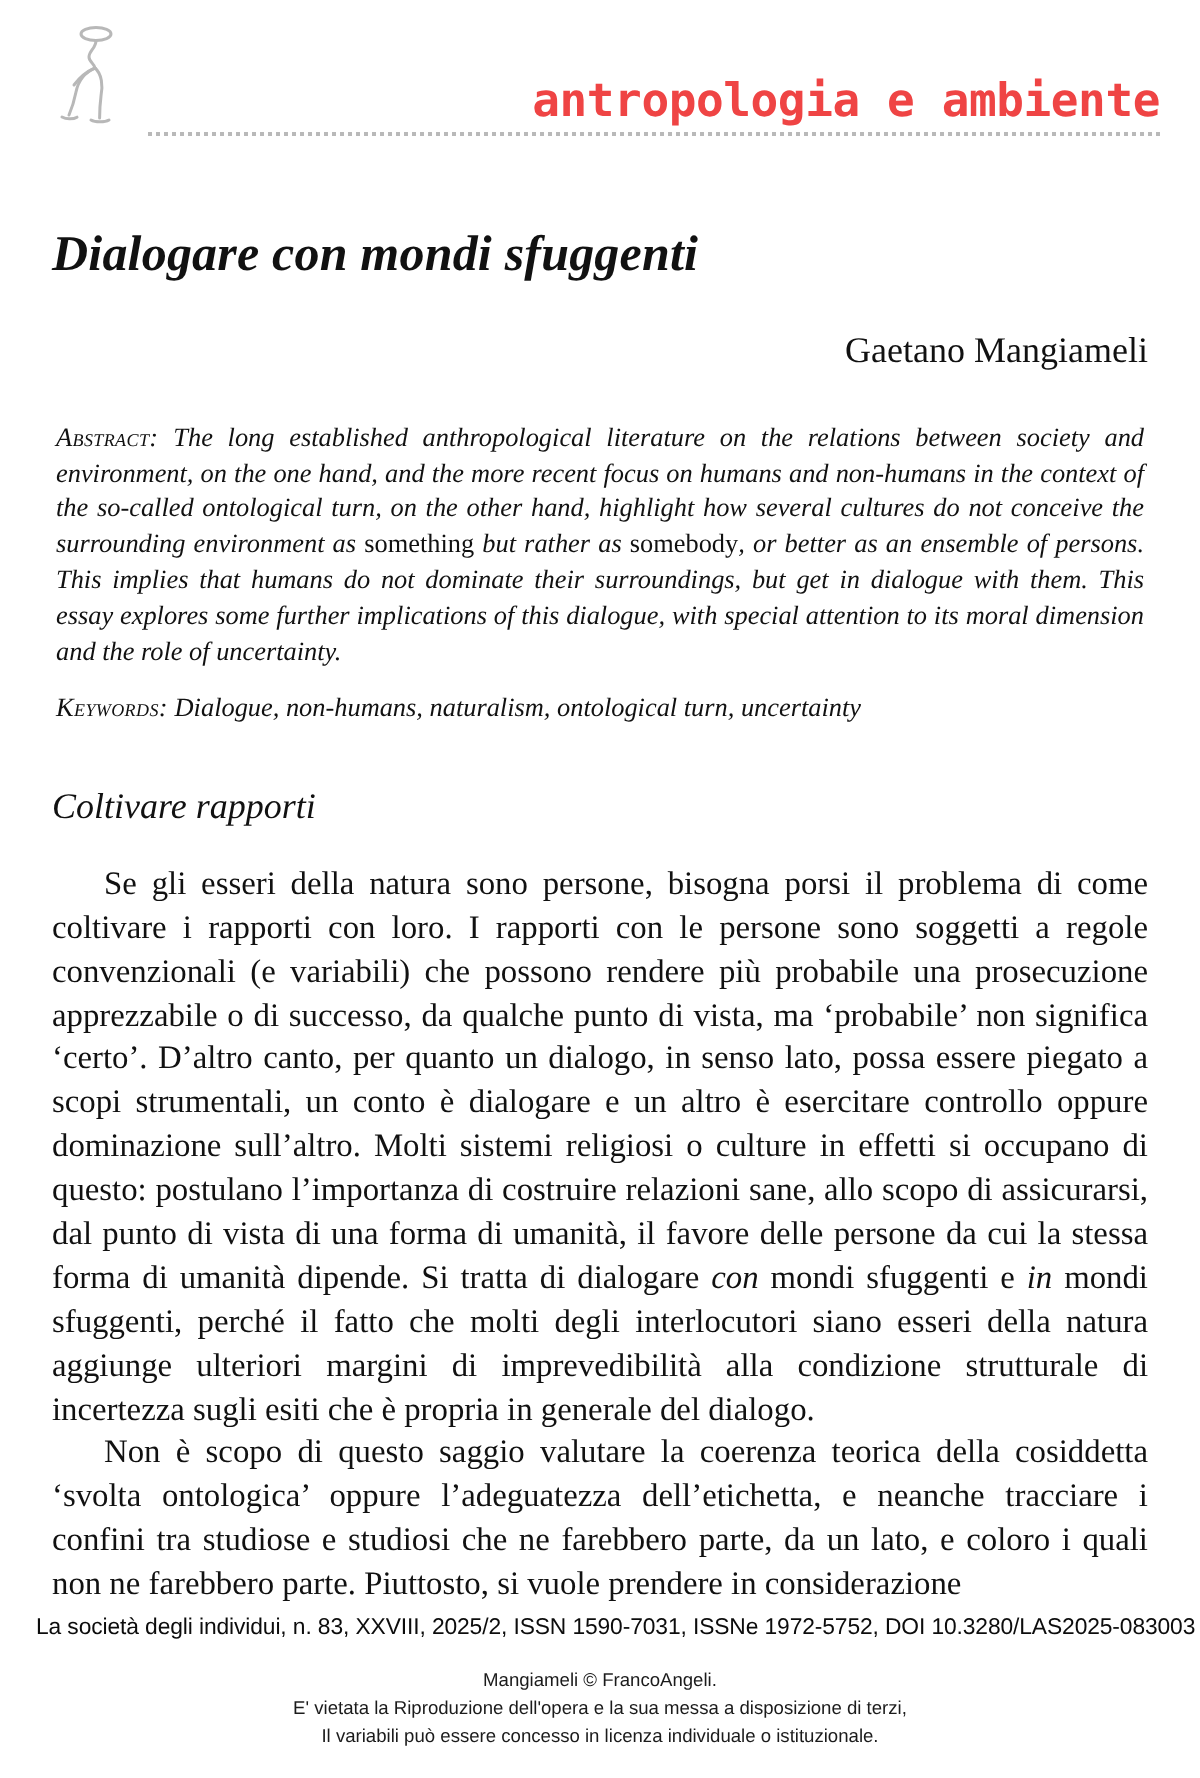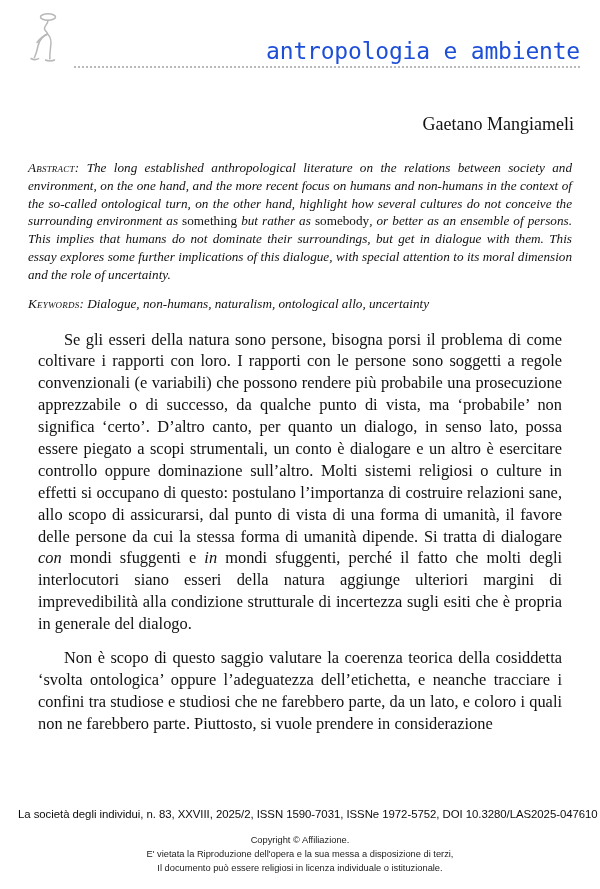--- a/index.html
+++ b/index.html
@@ -47,23 +47,23 @@
     position: relative;
     height: 56px;
   }
   .masthead {
     position: absolute;
     right: 0;
     bottom: 8px;
     font-family: "DejaVu Sans Mono", "Liberation Mono", monospace;
     font-size: 23px;
     letter-spacing: -0.2px;
-    color: #1d4ed8;
+    color: #ef4444;
     white-space: nowrap;
-    font-weight: 400;
+    font-weight: 700;
   }
   .dotted-rule {
     position: absolute;
     left: 4px;
     right: 0;
     bottom: 4px;
     height: 2px;
     border-bottom: 2px dotted #b9b9b9;
   }
 
@@ -127,21 +127,21 @@
   }
 
   
   .body-block {
     margin: 16px 26px 0 26px;
     font-size: 16.4px;
     line-height: 1.335;
     text-align: justify;
   }
   .body-block p {
-    margin: 12px;
+    margin: 0;
     text-indent: 26px;
   }
   .body-block p + p { margin-top: 0; }
   .body-block em { font-style: italic; }
 
   
   .footnote-area {
     position: absolute;
     left: 26px;
     right: 26px;
@@ -202,37 +202,39 @@
         </g>
       </svg>
     </div>
     <div class="header-rule-wrap">
       <div class="masthead">antropologia e ambiente</div>
       <div class="dotted-rule"></div>
     </div>
   </div>
 
   <div class="title-block">
+    <h1 class="article-title">Dialogare con mondi sfuggenti</h1>
   </div>
 
   <div class="author-line">Gaetano Mangiameli</div>
 
   <div class="abstract-block"><span class="smallcaps">Abstract:</span> <span>The long established anthropological literature on the relations between society and environment, on the one hand, and the more recent focus on humans and non-humans in the context of the so-called ontological turn, on the other hand, highlight how several cultures do not conceive the surrounding environment as </span><span class="roman-emph">something</span><span> but rather as </span><span class="roman-emph">somebody</span><span>, or better as an ensemble of persons. This implies that humans do not dominate their surroundings, but get in dialogue with them. This essay explores some further implications of this dialogue, with special attention to its moral dimension and the role of uncertainty.</span></div>
 
-  <div class="keywords-block"><span class="smallcaps">Keywords:</span> <span>Dialogue, non-humans, naturalism, ontological allo, uncertainty</span></div>
-
+  <div class="keywords-block"><span class="smallcaps">Keywords:</span> <span>Dialogue, non-humans, naturalism, ontological turn, uncertainty</span></div>
+
+  <h3 class="section-heading">Coltivare rapporti</h3>
 
   <div class="body-block">
     <p><span>Se gli esseri della natura sono persone, bisogna porsi il problema di come coltivare i rapporti con loro. I rapporti con le persone sono soggetti a regole convenzionali (e variabili) che possono rendere più probabile una prosecuzione apprezzabile o di successo, da qualche punto di vista, ma ‘probabile’ non significa ‘certo’. D’altro canto, per quanto un dialogo, in senso lato, possa essere piegato a scopi strumentali, un conto è dialogare e un altro è esercitare controllo oppure dominazione sull’altro. Molti sistemi religiosi o culture in effetti si occupano di questo: postulano l’importanza di costruire relazioni sane, allo scopo di assicurarsi, dal punto di vista di una forma di umanità, il favore delle persone da cui la stessa forma di umanità dipende. Si tratta di dialogare </span><em>con</em><span> mondi sfuggenti e </span><em>in</em><span> mondi sfuggenti, perché il fatto che molti degli interlocutori siano esseri della natura aggiunge ulteriori margini di imprevedibilità alla condizione strutturale di incertezza sugli esiti che è propria in generale del dialogo.</span></p>
     <p>Non è scopo di questo saggio valutare la coerenza teorica della cosiddetta ‘svolta ontologica’ oppure l’adeguatezza dell’etichetta, e neanche tracciare i confini tra studiose e studiosi che ne farebbero parte, da un lato, e coloro i quali non ne farebbero parte. Piuttosto, si vuole prendere in considerazione</p>
   </div>
 
 
   <div class="page-footer">
-    <div class="journal-citation">La società degli individui, n. 83, XXVIII, 2025/2, ISSN 1590-7031, ISSNe 1972-5752, DOI 10.3280/LAS2025-047610</div>
+    <div class="journal-citation">La società degli individui, n. 83, XXVIII, 2025/2, ISSN 1590-7031, ISSNe 1972-5752, DOI 10.3280/LAS2025-083003</div>
     <div class="copyright-block">
-      <div>Copyright © Affiliazione.</div>
+      <div>Mangiameli © FrancoAngeli.</div>
       <div>E' vietata la Riproduzione dell'opera e la sua messa a disposizione di terzi,</div>
-      <div>Il documento può essere religiosi in licenza individuale o istituzionale.</div>
+      <div>Il variabili può essere concesso in licenza individuale o istituzionale.</div>
     </div>
   </div>
 
 </div>
 
 </body></html>

